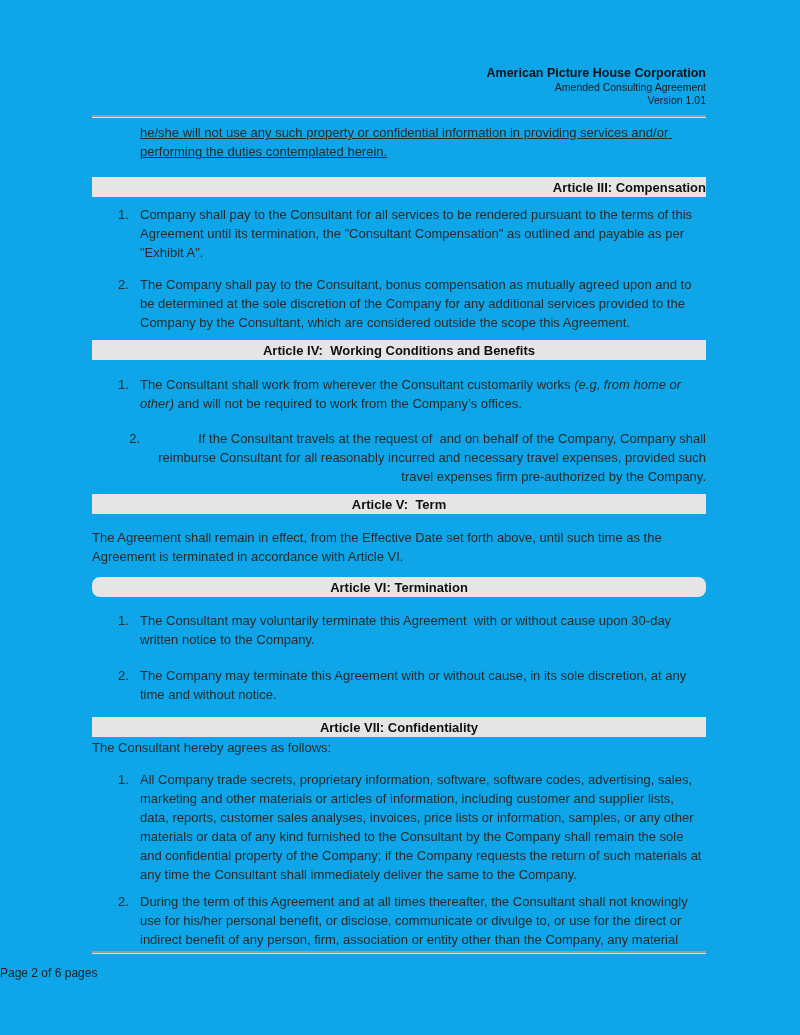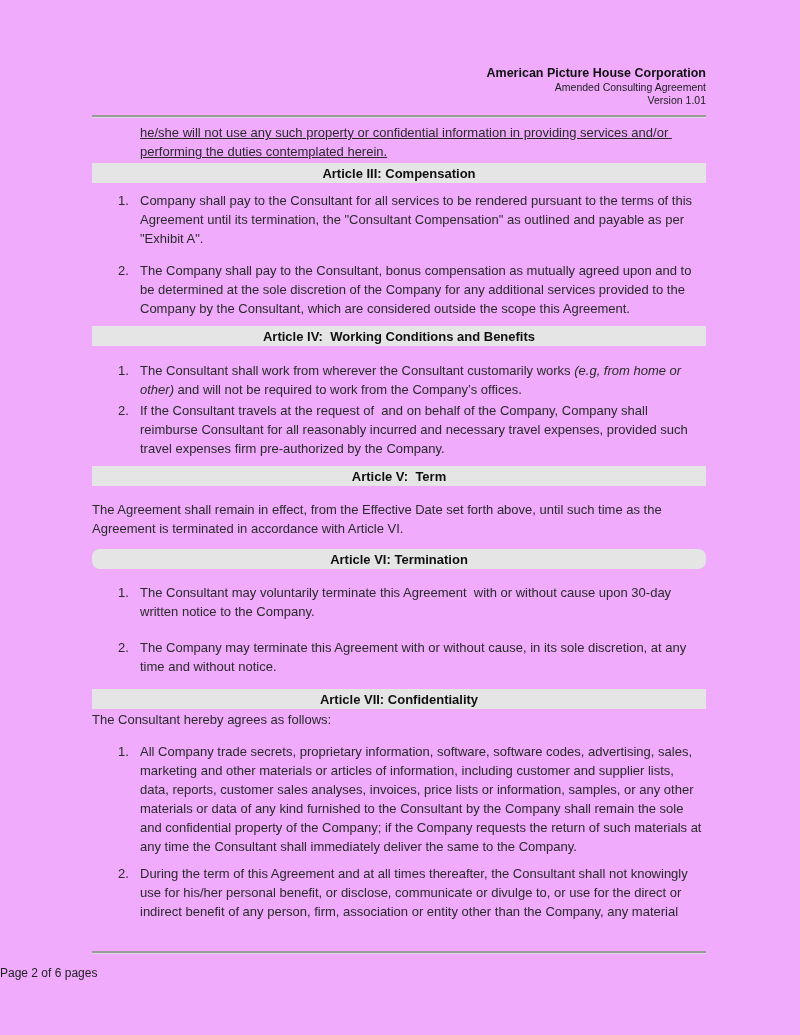--- a/index.html
+++ b/index.html
@@ -11,21 +11,21 @@
     width: 800px;
     height: 1035px;
     position: relative;
     overflow: hidden;
     font-family: "Liberation Sans", "DejaVu Sans", sans-serif;
     color: #2a2a2a;
   }
   .page {
     position: absolute;
     inset: 0;
-    background: #f0abfc;
+    background: #0ea5e9;
   }
   .page-header {
     position: absolute;
     top: 66px;
     right: 94px;
     text-align: right;
     color: #111111;
   }
   .page-header .company {
     font-size: 12.5px;
@@ -94,21 +94,21 @@
     font-size: 12px;
     color: #222222;
   }
   .mt1  { margin-top: 1px; }
   .mt2  { margin-top: 2px; text-decoration: underline; }
   .mt8  { margin-top: 8px; }
   .mt11 { margin-top: 11px; border-radius: 8px; }
   .mt13 { margin-top: 13px; }
   .mt14 { margin-top: 14px; }
   .mt15 { margin-top: 15px; }
-  .mt16 { margin-top: 2px; }
+  .mt16 { margin-top: 16px; text-align: right; }
   .mt17 { margin-top: 17px; }
 </style>
 </head>
 <body>
 
 <div class="page">
 
   <header class="page-header">
     <div class="company">American Picture House Corporation</div>
     <div class="subline">Amended Consulting Agreement</div>

